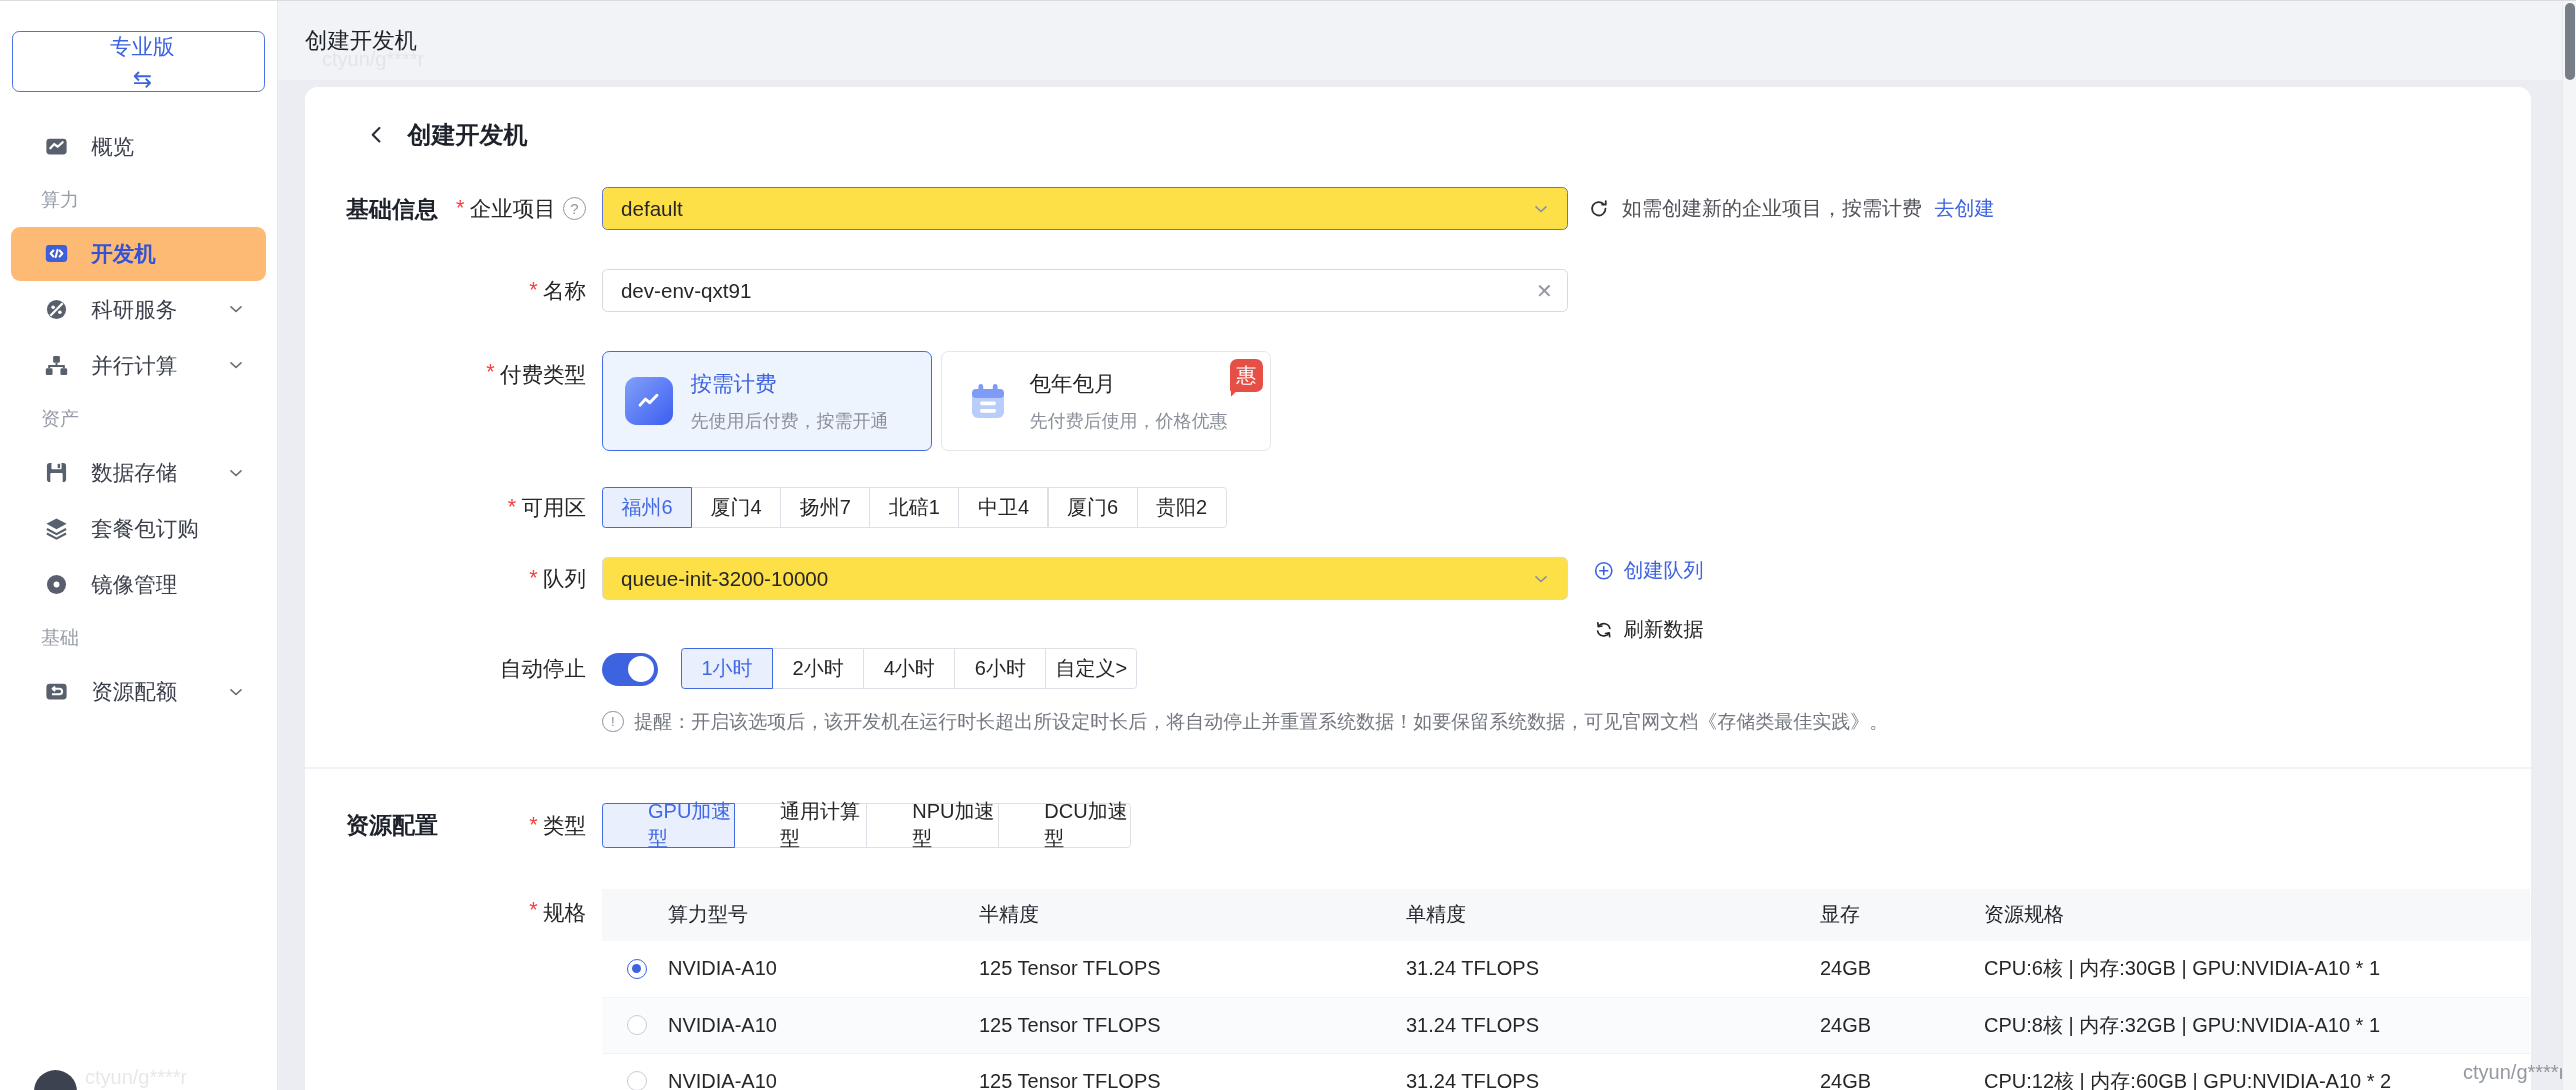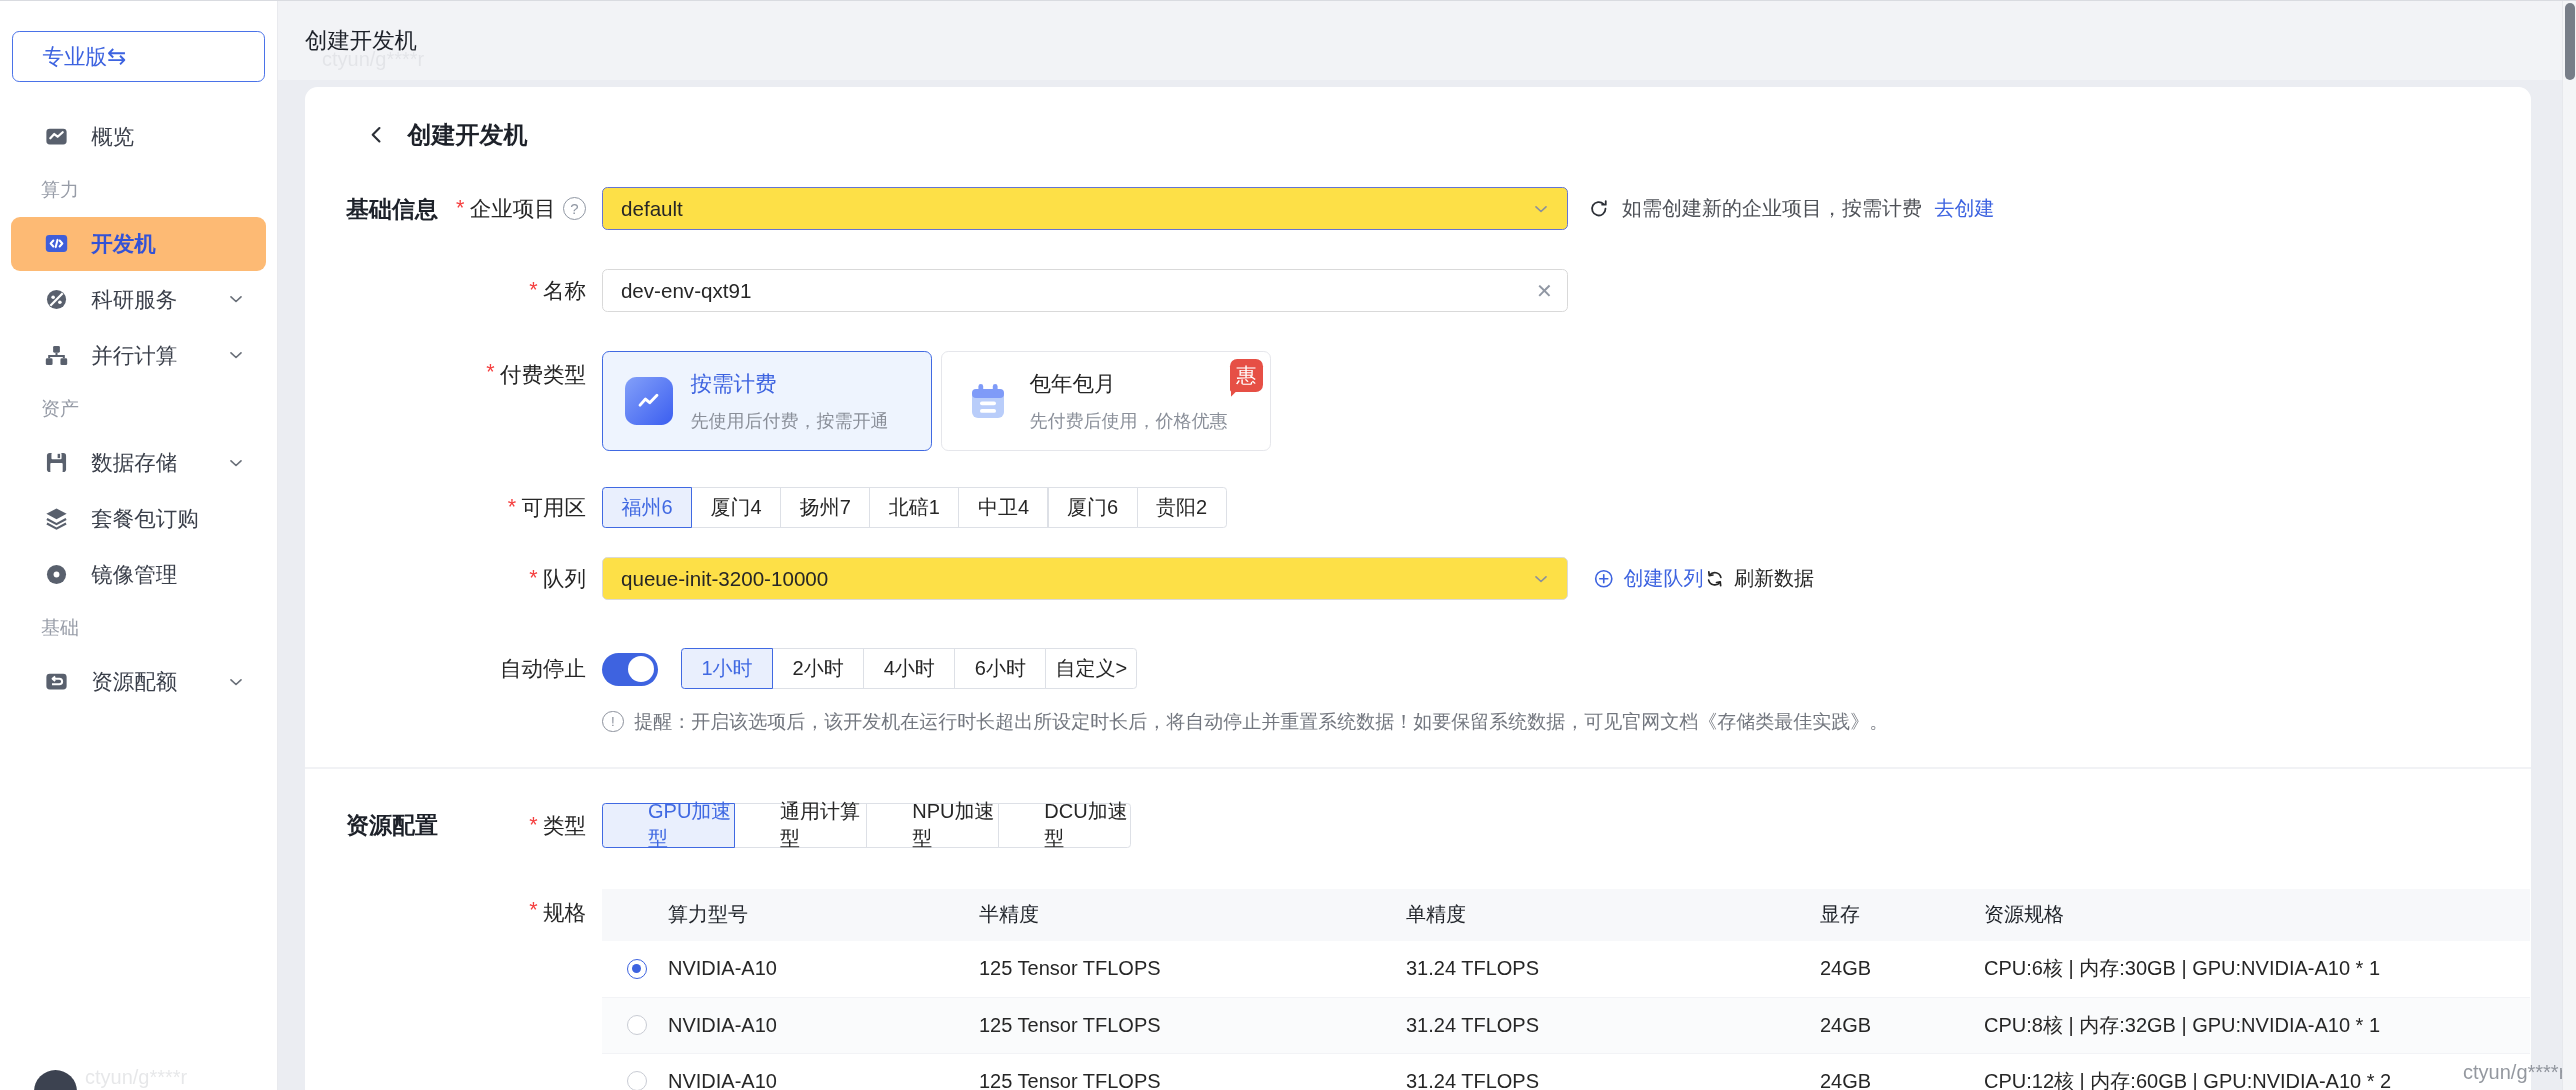--- a/index.html
+++ b/index.html
@@ -2,21 +2,21 @@
 <html style="font-size:14.3px"><head>
 <meta charset="utf-8">
 <style>
   * { box-sizing: border-box; }
   html,body { margin:0; padding:0; }
   body { font-family:"Liberation Sans","DejaVu Sans",sans-serif; }
   .screen { width:2576px; height:1091px; display:flex; background:#ebedf2; position:relative; overflow:hidden; border-top:0.9px solid #d9dbe0; }
 
   
   .sidebar { width:278px; flex:none; background:#fff; border-right:0.9px solid #e9eaee; position:relative; }
-  .edition-box { margin:30px 12.5px 27px 11.6px; height:51px; border:0.9px solid #4a72e8; border-radius:7.2px; display:flex; align-items:center; padding:0 21.5px 0 30px; cursor:pointer; background:#fff; }
+  .edition-box { margin:30px 12.5px 27px 11.6px; height:61px; border:0.9px solid #4a72e8; border-radius:7.2px; display:flex; align-items:center; justify-content:space-between; padding:0 21.5px 0 30px; cursor:pointer; background:#fff;flex-direction:column; }
   .edition-label { color:#3d63e0; font-size:21.5px; }
   .switch-icon { color:#3d63e0; font-size:23px; line-height:1; }
   .nav { padding:0 0 0 0; }
   .nav-item { height:54px; display:flex; align-items:center; margin:1.8px 10.7px; padding:0 20px 0 32px; border-radius:9px; color:#3a3f4a; font-size:21.5px; cursor:pointer; }
   .nav-item .nicon { width:27px; height:27px; margin-right:21.5px; color:#59606d; flex:none; display:flex; align-items:center; justify-content:center; }
   .nav-item.active { background:#fdba74; color:#3352d6; font-weight:700; }
   .nav-item.active .nicon { color:#3f5ed9; }
   .nav-section { height:50px; display:flex; align-items:center; padding-left:41px; color:#979ca7; font-size:19px; }
   .chev-right { margin-left:auto; color:#6a7079; display:flex; }
   .float-help { position:absolute; left:34px; bottom:-21.5px; width:43px; height:43px; border-radius:50%; background:#3c4250; }
@@ -67,21 +67,21 @@
   
   .btn-group { display:flex; }
   .seg-btn { height:41px; border:0.9px solid #dde0e6; margin-left:-0.9px; background:#fff; display:flex; align-items:center; justify-content:center; font-size:20px; color:#262626; cursor:pointer; position:relative; }
   .btn-group .seg-btn:first-child { margin-left:0; border-radius:3.6px 0 0 3.6px; }
   .btn-group .seg-btn:last-child { border-radius:0 3.6px 3.6px 0; }
   .seg-btn.selected { background:#e9effd; border-color:#4069e2; color:#4069e2; z-index:1; border-radius:3.6px; }
   .w-zone { width:90px; }
   .w-time { width:92px; }
   .w-type { width:133px; height:45px;padding-left:45px; }
 
-  .inline-links { display:flex; align-items:center; margin-left:25px; height:43px; font-size:20px; }
+  .inline-links { display:flex; align-items:center; margin-left:25px; gap:32px; height:43px; font-size:20px;flex-direction:column; }
   .icon-link { display:flex; align-items:center; gap:9px; cursor:pointer; }
   .icon-link.dark { color:#262626; }
 
   .toggle { width:56px; height:33px; border-radius:17px; background:#3e63e0; position:relative; margin:4.5px 23px 0 0; flex:none; cursor:pointer; }
   .toggle-knob { position:absolute; top:3.6px; right:3.6px; width:26px; height:26px; border-radius:50%; background:#fff; }
 
   .hint-row { display:flex; align-items:flex-start; gap:10.7px; margin:-16px 0 27px 256px; font-size:19px; color:#73777f; }
   .info-circle { width:21.5px; height:21.5px; border:1.3px solid #8c919c; border-radius:50%; color:#8c919c; font-size:13.4px; display:flex; align-items:center; justify-content:center; flex:none; margin-top:1.8px; }
 
   .divider { height:1.8px; background:#f1f2f5; margin:32px 0 34px -41px; }

